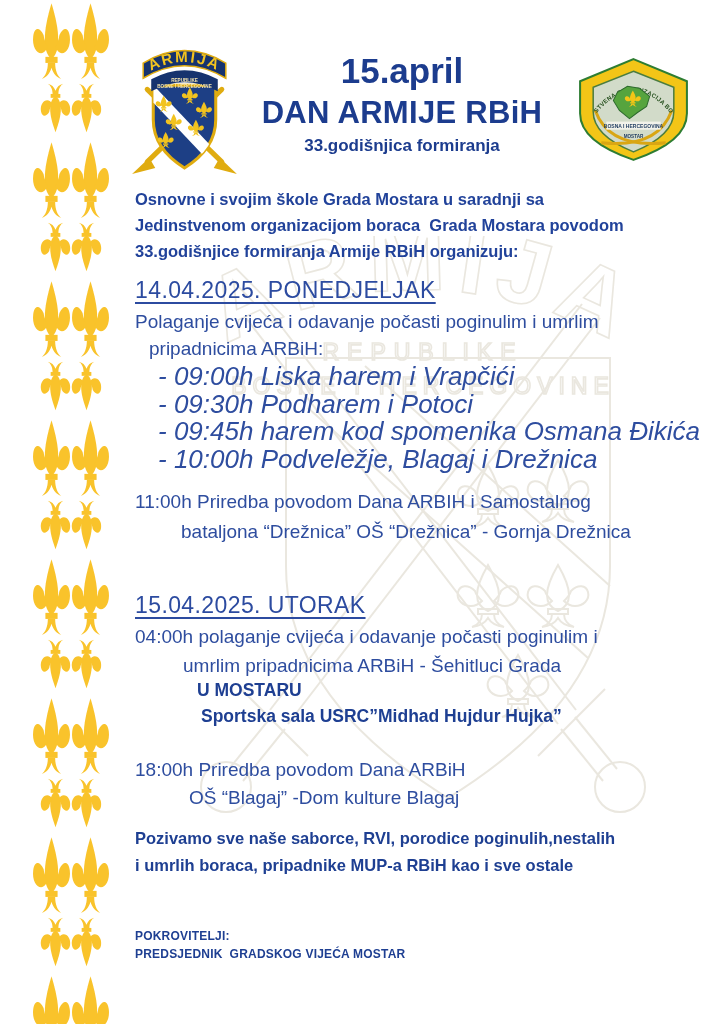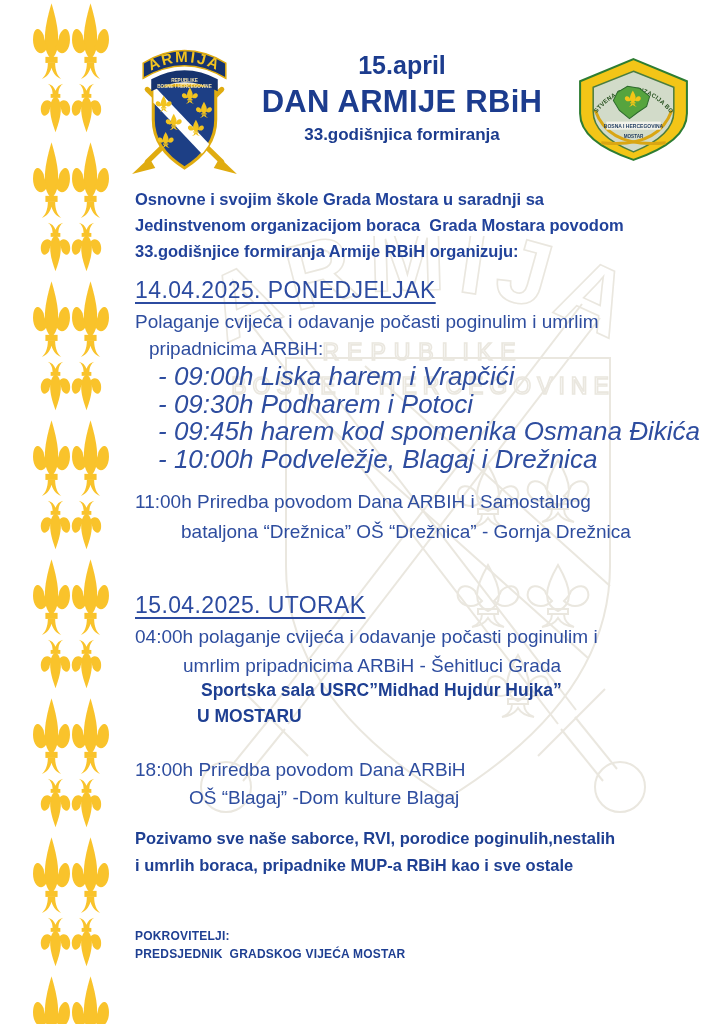--- a/index.html
+++ b/index.html
@@ -27,21 +27,21 @@
 
   
   svg.wm { position:absolute; left:158px; top:236px; width:530px; height:580px; z-index:0; }
   .wm-stroke { fill:none; stroke:#eae7df; stroke-width:2; }
   .wm text, .wm textPath { fill:none; stroke:#eae7df; stroke-width:1.6; font-family:"Liberation Sans", sans-serif; }
 
   
   .logo-left  { left:131px; top:47px;  width:107px; height:129px; z-index:2; }
   .logo-right { left:569px; top:56px;  width:129px; height:107px; z-index:2; }
   .title-block { left:232px; top:52px; width:340px; text-align:center; color:#1c3c8e; z-index:2; }
-  .title-block .t1 { font-size:25px; font-weight:700; line-height:1.1; }
+  .title-block .t1 { font-size:35px; font-weight:700; line-height:1.1; }
   .title-block .t2 { font-size:31px; font-weight:700; margin-top:5px; line-height:1.1; letter-spacing:0.3px; }
   .title-block .t3 { font-size:17px; font-weight:700; margin-top:7px; line-height:1.1; }
 
   
   .content-layer { position:absolute; inset:0; z-index:1; }
   .intro { left:135px; top:186px; width:540px; font-size:16.5px; font-weight:700; line-height:26px; color:#21429a; }
   .day-heading { left:135px; font-size:23px; color:#2c4ba0; letter-spacing:0.4px;
                  text-decoration:underline; text-underline-offset:4px; text-decoration-thickness:1.5px; }
   .h1pos { top:277px; } .h2pos { top:592px; }
   .day1-lead { left:135px; top:308px; font-size:19px; line-height:27px; color:#2e4d9f; }
@@ -328,22 +328,22 @@
     <div class="line">11:00h Priredba povodom Dana ARBIH i Samostalnog</div>
     <div class="line ind-46">bataljona “Drežnica” OŠ “Drežnica” - Gornja Drežnica</div>
   </div>
 
   <div class="abs day-heading h2pos">15.04.2025. UTORAK</div>
   <div class="abs day2-e1">
     <div class="line">04:00h polaganje cvijeća i odavanje počasti poginulim i</div>
     <div class="line ind-48">umrlim pripadnicima ARBiH - Šehitluci Grada</div>
   </div>
   <div class="abs day2-e2">
+    <div class="line ind-62">U MOSTARU</div>
     <div class="line ind-66">Sportska sala USRC”Midhad Hujdur Hujka”</div>
-    <div class="line ind-62">U MOSTARU</div>
   </div>
   <div class="abs day2-e3">
     <div class="line">18:00h Priredba povodom Dana ARBiH</div>
     <div class="line ind-54">OŠ “Blagaj” -Dom kulture Blagaj</div>
   </div>
 
   <div class="abs invite">
     <div class="line">Pozivamo sve naše saborce, RVI, porodice poginulih,nestalih</div>
     <div class="line">i umrlih boraca, pripadnike MUP-a RBiH kao i sve ostale</div>
   </div>

